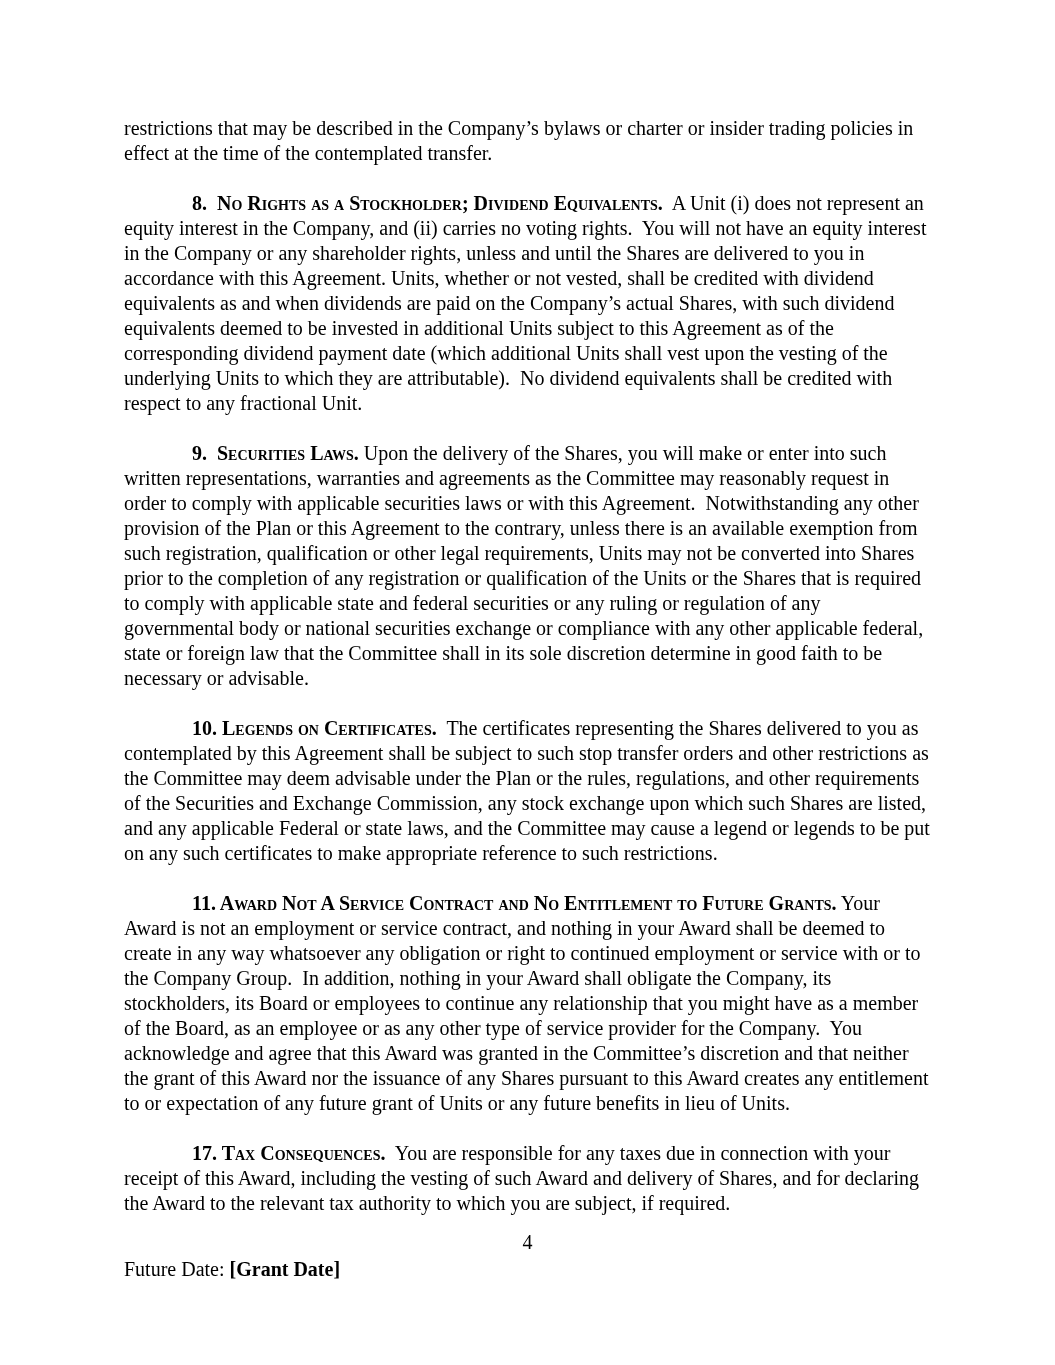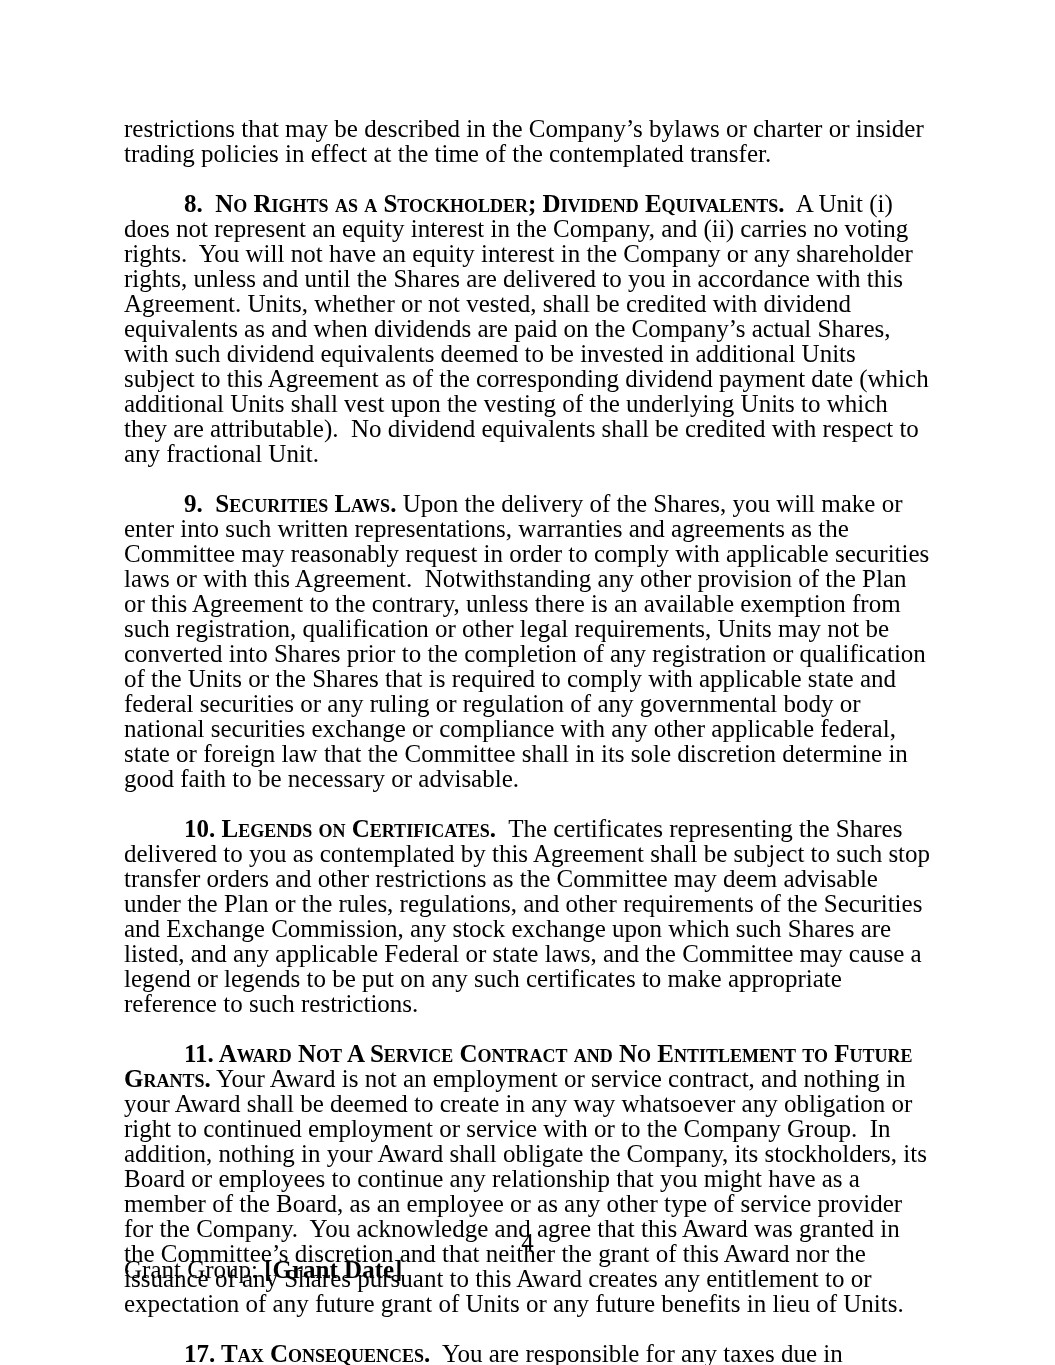--- a/index.html
+++ b/index.html
@@ -7,41 +7,42 @@
     padding: 0;
     background: #ffffff;
   }
   .page {
     position: relative;
     width: 1055px;
     height: 1365px;
     background: #ffffff;
     color: #000000;
     font-family: "Liberation Serif", "DejaVu Serif", serif;
-    font-size: 25px;
+    font-size: 20px;
     line-height: 25px;
     overflow: hidden;
   }
   .content {
     position: absolute;
     top: 116px;
     left: 124px;
     width: 808px;
   }
   .para {
     margin: 0 0 25px 0;
     white-space: pre-wrap;
     text-align: left;
   }
   .sect {
     text-indent: 60px;
   }
   .hd {
     font-weight: bold;
     font-variant: small-caps;
+    margin-left: 8px;
   }
   .pagenum {
     position: absolute;
     left: 0;
     right: 0;
     top: 1230px;
     text-align: center;
   }
   .footer {
     position: absolute;
@@ -68,14 +69,14 @@
     <p class="para sect"><span class="hd">10. Legends on Certificates.</span><span>  The certificates representing the Shares delivered to you as contemplated by this Agreement shall be subject to such stop transfer orders and other restrictions as the Committee may deem advisable under the Plan or the rules, regulations, and other requirements of the Securities and Exchange Commission, any stock exchange upon which such Shares are listed, and any applicable Federal or state laws, and the Committee may cause a legend or legends to be put on any such certificates to make appropriate reference to such restrictions.</span></p>
 
     <p class="para sect"><span class="hd">11. Award Not A Service Contract and No Entitlement to Future Grants.</span><span> Your Award is not an employment or service contract, and nothing in your Award shall be deemed to create in any way whatsoever any obligation or right to continued employment or service with or to the Company Group.  In addition, nothing in your Award shall obligate the Company, its stockholders, its Board or employees to continue any relationship that you might have as a member of the Board, as an employee or as any other type of service provider for the Company.  You acknowledge and agree that this Award was granted in the Committee’s discretion and that neither the grant of this Award nor the issuance of any Shares pursuant to this Award creates any entitlement to or expectation of any future grant of Units or any future benefits in lieu of Units.</span></p>
 
     <p class="para sect"><span class="hd">17. Tax Consequences.</span><span>  You are responsible for any taxes due in connection with your receipt of this Award, including the vesting of such Award and delivery of Shares, and for declaring the Award to the relevant tax authority to which you are subject, if required.</span></p>
 
   </div>
 
   <div class="pagenum">4</div>
 
-  <div class="footer"><span>Grant Group: </span><span class="b">[Grant Date]</span></div>
+  <div class="footer"><span>Future Date: </span><span class="b">[Grant Date]</span></div>
 </div>
 
 </body></html>

